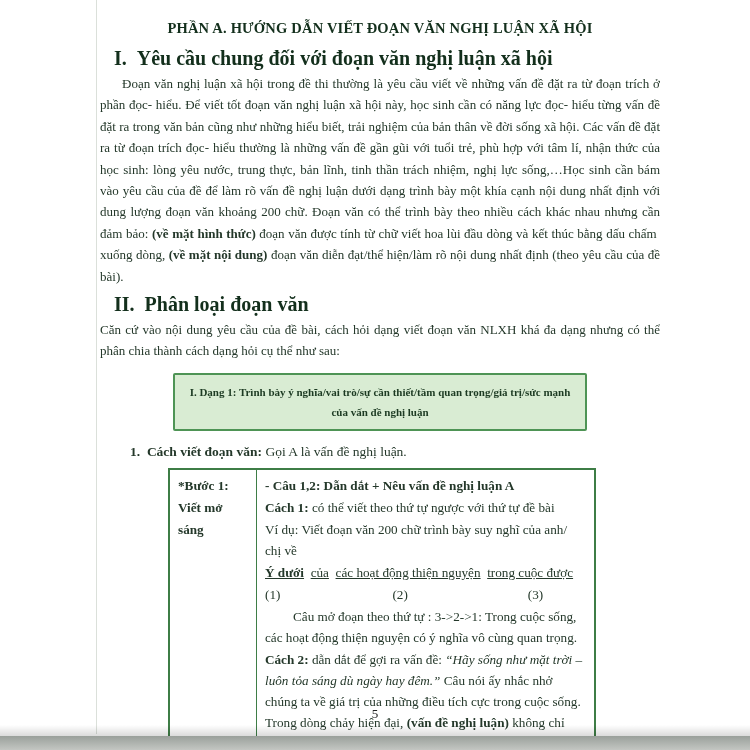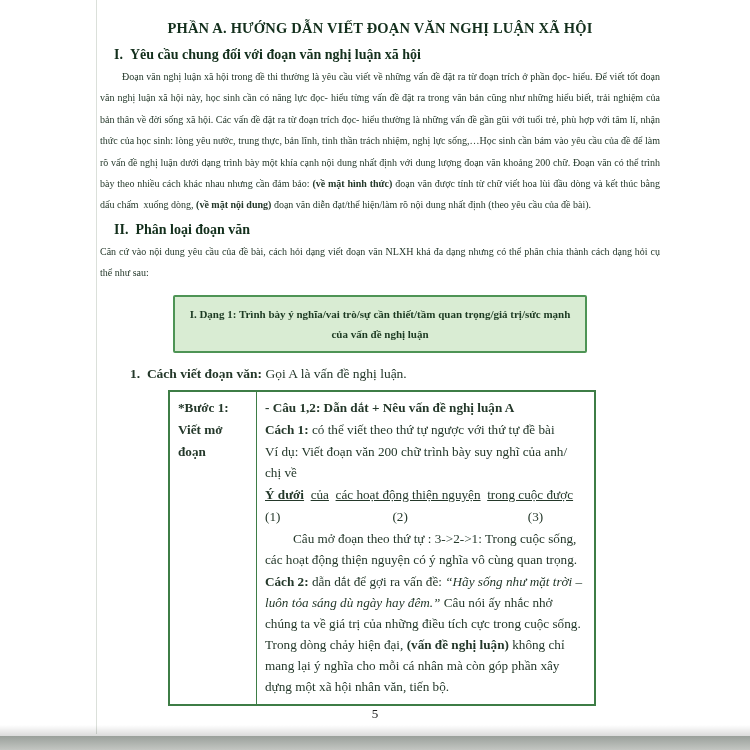--- a/index.html
+++ b/index.html
@@ -8,23 +8,23 @@
     font-family:"Liberation Serif", serif;color:var(--text,#24382a);
   }
   .left-edge{position:absolute;left:96px;top:0;height:734px;width:1px;background:#dbe0da;}
   .bottom-shadow{position:absolute;left:0;right:0;bottom:14px;height:11px;
     background:linear-gradient(rgba(0,0,0,0),rgba(0,0,0,0.14));}
   .photo-strip{position:absolute;left:0;right:0;bottom:0;height:14px;
     background:linear-gradient(#9aa09b,#c3c6c2);}
   .content{position:absolute;left:100px;top:20px;width:560px;}
   .title{text-align:center;font-weight:bold;font-size:14.5px;color:var(--heading,#132f1c);
     letter-spacing:.2px;margin-bottom:10px;}
-  .sec-heading{font-weight:bold;font-size:14px;color:var(--heading,#132f1c);
+  .sec-heading{font-weight:bold;font-size:20px;color:var(--heading,#132f1c);
     padding-left:14px;margin:6px 0 3px 0;}
-  .para{font-size:10px;line-height:21.4px;text-align:justify;margin:0;}
+  .para{font-size:13px;line-height:21.4px;text-align:justify;margin:0;}
   .para.indent{text-indent:22px;}
   .type-box{
     width:386px;margin:11px auto 0 auto;background:var(--box-bg,#d9ecd3);
     border:2px solid var(--box-border,#4e9455);border-radius:2px;
     padding:7px 12px;text-align:center;font-weight:bold;font-size:11px;
     line-height:20px;color:var(--box-text,#1c3a22);
   }
   .method-line{margin:13px 0 8px 0;padding-left:30px;font-size:13.5px;}
   table.steps{border-collapse:collapse;margin-left:68px;width:428px;
     border:2px solid var(--table-border,#3e7d46);font-size:13.2px;}
@@ -56,21 +56,21 @@
     </div>
 
     <div class="method-line"><span style="font-weight: bold;">1.&nbsp;&nbsp;Cách viết đoạn văn:</span><span> Gọi A là vấn đề nghị luận.</span></div>
 
     <table class="steps">
       <tbody>
           <tr>
         <td class="step-label">
               <div class="tline"><span style="font-weight: bold;">*Bước 1:</span></div>
               <div class="tline"><span style="font-weight: bold; margin-top: 42px;">Viết mở</span></div>
-              <div class="tline"><span style="font-weight: bold;">đoạn</span></div>
+              <div class="tline"><span style="font-weight: bold;">sáng</span></div>
             </td>
         <td class="step-content">
               <div class="tline"><span style="font-weight: bold;">- Câu 1,2: Dẫn dắt + Nêu vấn đề nghị luận A</span></div>
               <div class="tline"><span style="font-weight: bold;">Cách 1:</span><span> có thể viết theo thứ tự ngược với thứ tự đề bài</span></div>
               <div class="tline"><span>Ví dụ:</span><span> Viết đoạn văn 200 chữ trình bày suy nghĩ của anh/ chị về</span></div>
               <div class="tline"><span style="font-weight: bold; text-decoration: underline;">Ý dưới</span><span>&nbsp; </span><span style="text-decoration: underline;">của</span><span>&nbsp; </span><span style="text-decoration: underline;">các hoạt động thiện nguyện</span><span>&nbsp; </span><span style="text-decoration: underline;">trong cuộc được</span></div>
               <div class="tline"><span>(1)</span><span style="margin-left: 112px;">(2)</span><span style="margin-left: 120px;">(3)</span></div>
               <div class="tline"><span style="margin-left: 28px;">Câu mở đoạn theo thứ tự : 3-&gt;2-&gt;1:  Trong cuộc sống, các hoạt động thiện nguyện có ý nghĩa vô cùng quan trọng.</span></div>
               <div class="tline"><span style="font-weight: bold;">Cách 2:</span><span> dẫn dắt để gợi ra vấn đề: </span><span style="font-style: italic;">“Hãy sống như mặt trời – luôn tỏa sáng dù ngày hay đêm.”</span><span> Câu nói ấy nhắc nhở chúng ta về giá trị của những điều tích cực trong cuộc sống. Trong dòng chảy hiện đại, </span><span style="font-weight: bold;">(vấn đề nghị luận)</span><span> không chỉ mang lại ý nghĩa cho mỗi cá nhân mà còn góp phần xây dựng một xã hội nhân văn, tiến bộ.</span></div>
             </td>

